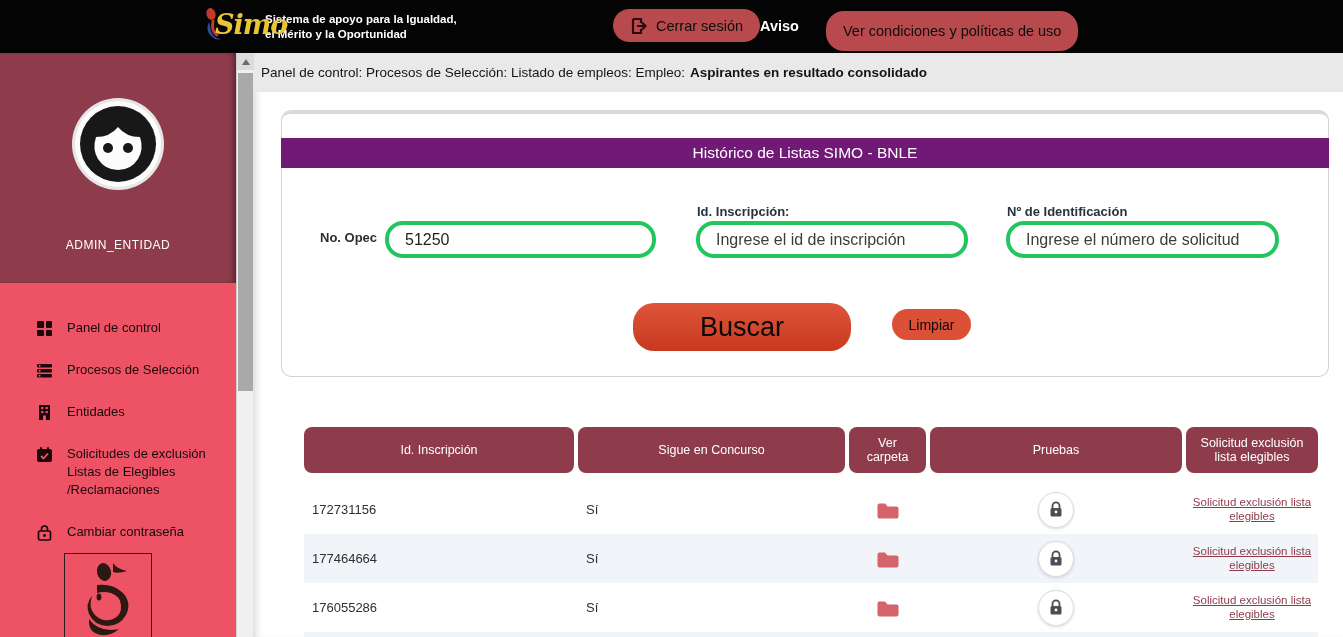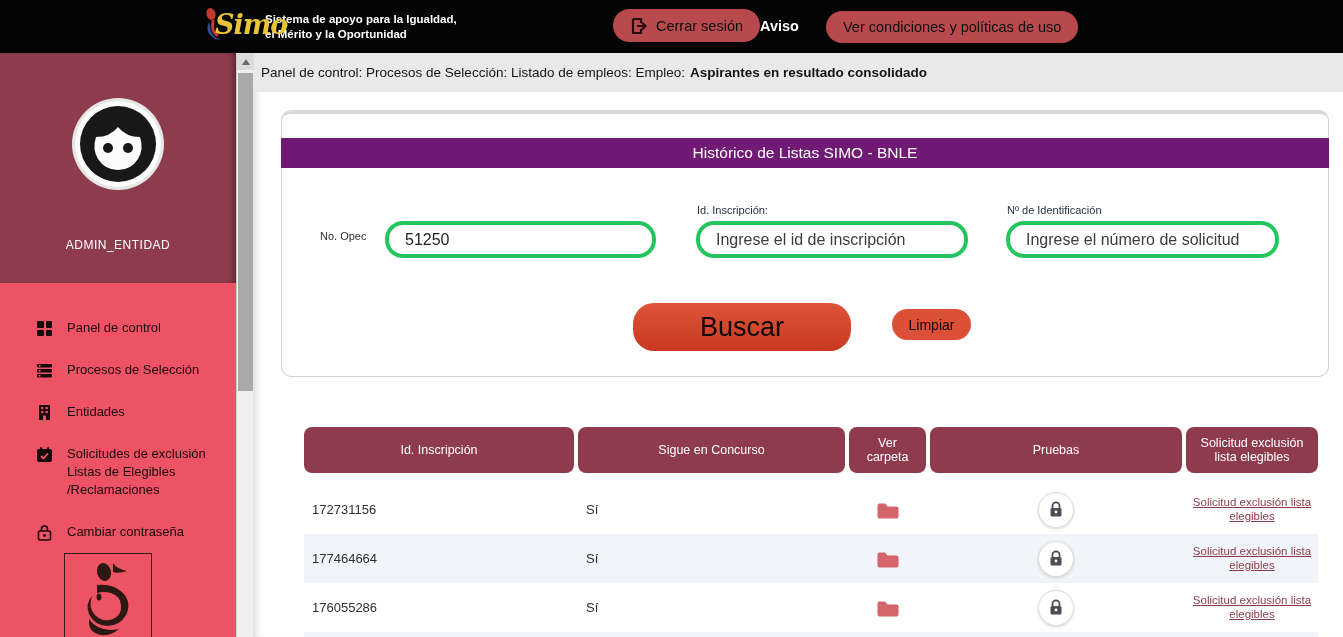--- a/index.html
+++ b/index.html
@@ -10,21 +10,21 @@
   .topbar { position:absolute; left:0; top:0; width:1343px; height:53px; background:#040404; z-index:30; }
   .brand { position:absolute; left:203px; top:5px; display:flex; align-items:center; }
   .brand-logo { position:relative; width:58px; height:43px; }
   .brand-logo .simo-text { position:absolute; left:12px; top:4px; font-family:"DejaVu Serif", serif;
       font-style:italic; font-weight:bold; font-size:27px; color:#e8c437; letter-spacing:-1px; }
   .taglines { color:#fff; font-size:11.5px; font-weight:bold; line-height:15px; margin-left:4px; }
   .pill-btn { position:absolute; background:#b84a4e; border:none; border-radius:18px; height:33px;
       color:#0d0d0d; font-size:14.5px; font-family:"Liberation Sans", sans-serif;
       display:flex; align-items:center; gap:8px; padding:8px 17px; cursor:pointer; }
   .btn-logout { left:613px; top:9px; }
-  .btn-terms  { left:826px; top:11px; height:32px; }
+  .btn-terms  { left:826px; top:11px; height:40px; }
   .aviso { position:absolute; left:760px; top:18px; color:#fff; font-size:14.5px; font-weight:bold; }
 
   
   .sidebar { position:absolute; left:0; top:53px; width:236px; height:584px; background:#ee5365; z-index:10; }
   .sidebar-top { position:absolute; left:0; top:0; width:100%; height:230px; background:#8e3c4c;
       box-shadow: inset -5px 0 6px -3px rgba(0,0,0,.45); }
   .avatar { position:absolute; left:50%; top:44px; transform:translateX(-50%); width:94px; height:94px; }
   .username { position:absolute; left:0; top:185px; width:100%; text-align:center; color:#fff;
       font-size:12px; letter-spacing:.5px; }
   .menu { position:absolute; left:0; top:230px; width:100%; padding:36px 0 0 36px; }
@@ -47,21 +47,21 @@
   .content { position:absolute; left:253px; top:53px; width:1090px; height:584px; background:#fff;
       box-shadow: inset 8px 0 8px -6px rgba(0,0,0,.18); }
   .breadcrumb { position:absolute; left:0; top:0; width:1090px; height:39px; background:#e9e9e9;
       display:flex; align-items:center; padding-left:8px; font-size:13.5px; color:#141414; }
   .breadcrumb b { margin-left:5px; }
 
   .card { position:absolute; left:28px; top:57px; width:1048px; height:267px; background:#fff;
       border:1px solid #d3d3d3; border-top:4px solid #d9d9d9; border-radius:10px; }
   .card-header { position:absolute; left:-1px; top:24px; width:1048px; height:30px; background:#701a75;
       color:#fff; font-size:15.5px; display:flex; align-items:center; justify-content:center; }
-  .fld-label { position:absolute; font-size:11px; color:#2e2e2e; }
+  .fld-label { position:absolute; font-size:13px; color:#2e2e2e;font-weight:bold; }
   .fld-input { position:absolute; height:37px; border:4px solid #22c55e; border-radius:18px;
       padding:0 16px; font-size:16px; color:#1e1e1e; font-family:"Liberation Sans", sans-serif; outline:none; }
   .fld-input::placeholder { color:#3c3c3c; opacity:1; }
   .lbl-opec { left:38px; top:116px; }
   .inp-opec { left:103px; top:107px; width:271px; }
   .lbl-insc { left:415px; top:90px; color:#253341; }
   .inp-insc { left:414px; top:107px; width:272px; }
   .lbl-ident{ left:725px; top:90px; color:#253341; }
   .inp-ident{ left:724px; top:107px; width:273px; }
   .btn-buscar { position:absolute; left:351px; top:189px; width:218px; height:48px; border:none;

